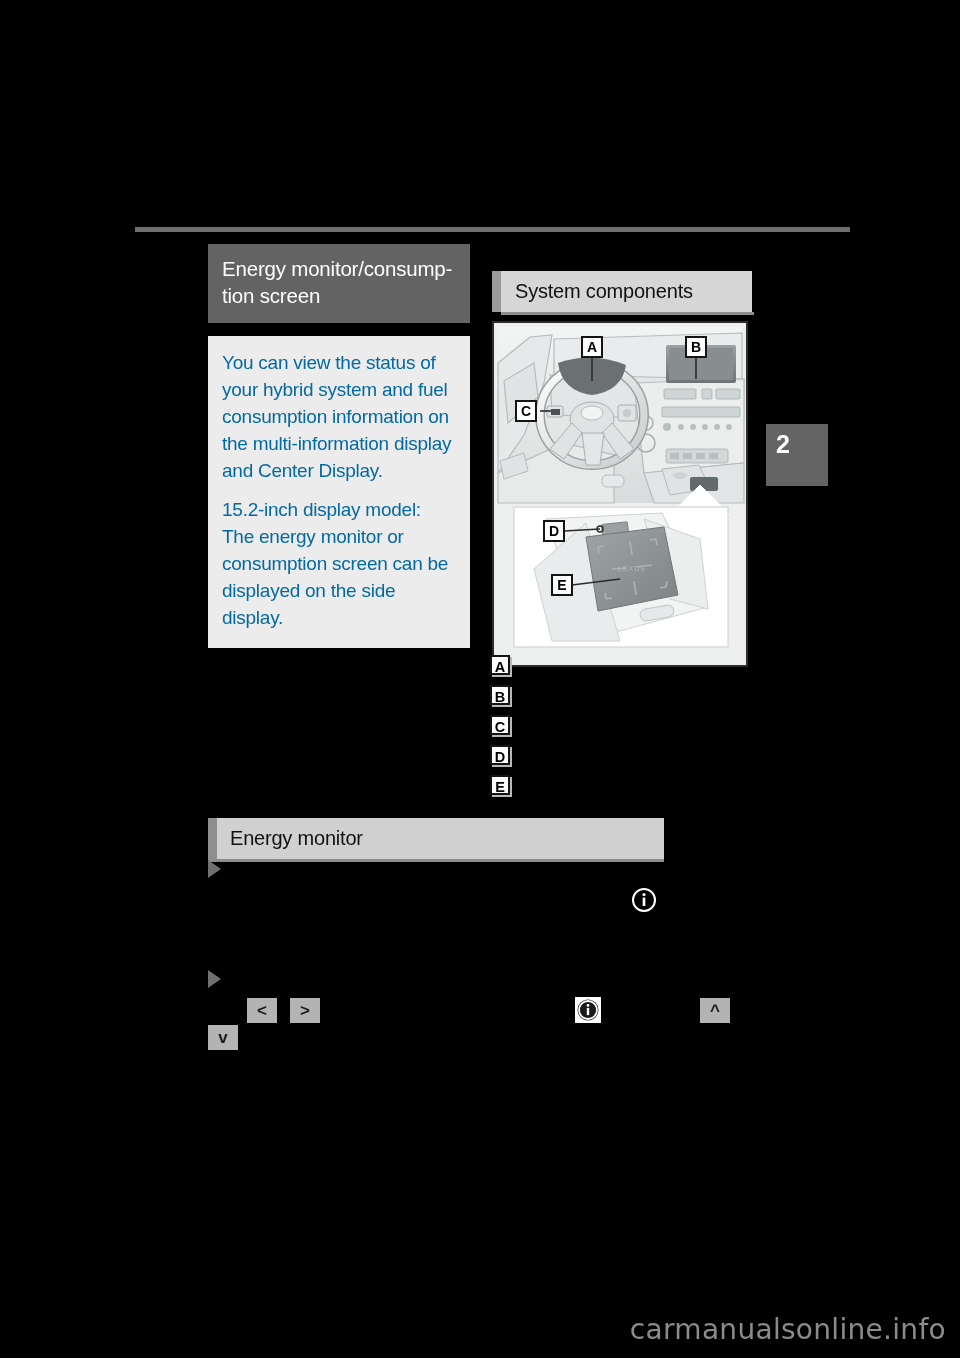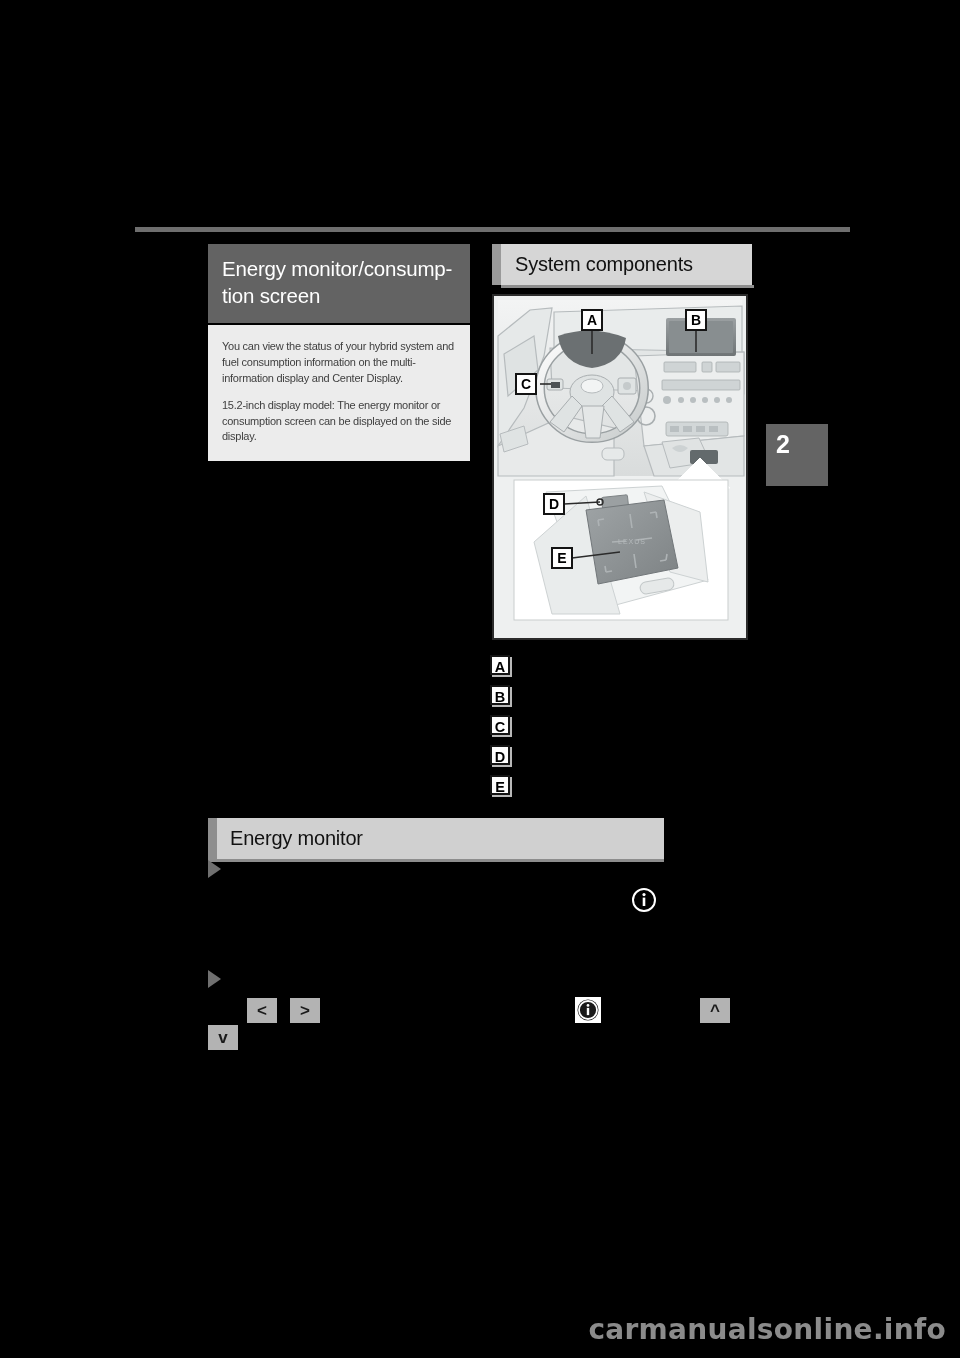--- a/index.html
+++ b/index.html
@@ -60,24 +60,24 @@
     color: #ffffff;
     font-weight: normal;
     font-size: 20.5px;
     line-height: 1.30;
     padding: 12px 14px 14px 14px;
     box-sizing: border-box;
     letter-spacing: -0.2px;
   }
 
   .intro-box {
-    margin-top: 2px;
+    margin-top: 13px;
     background: #ececec;
-    color: #404040;
-    font-size: 11px;
+    color: #0369a1;
+    font-size: 19px;
     line-height: 1.42;
     padding: 14px 14px 16px 14px;
     box-sizing: border-box;
     letter-spacing: -0.25px;
   }
   .intro-box p { margin: 0; }
   .intro-box p + p { margin-top: 12px; }
 
   
   .right-col {
@@ -90,20 +90,21 @@
   .light-title {
     background: #d6d6d6;
     color: #111111;
     font-size: 20px;
     line-height: 1.2;
     padding: 8px 10px 9px 14px;
     box-sizing: border-box;
     border-left: 9px solid #9a9a9a;
     letter-spacing: -0.2px;
     position: relative;
+    margin-top: 27px;
   }
   .light-title::after{
     content:"";
     position:absolute;
     left:0; right:-2px; bottom:-3px;
     height:3px;
     background:#8e8e8e;
   }
 
   
@@ -215,21 +216,20 @@
 
   
   .watermark {
     position: absolute;
     right: 14px;
     bottom: 12px;
     color: #8b8b8b;
     font-size: 28px;
     letter-spacing: 0.3px;
     font-family: "DejaVu Sans", sans-serif;
-    font-weight: bold;
   }
 </style>
 </head>
 <body>
 
 <div class="page">
 
   <div class="top-rule"></div>
 
   <div class="chapter-tab">2</div>

